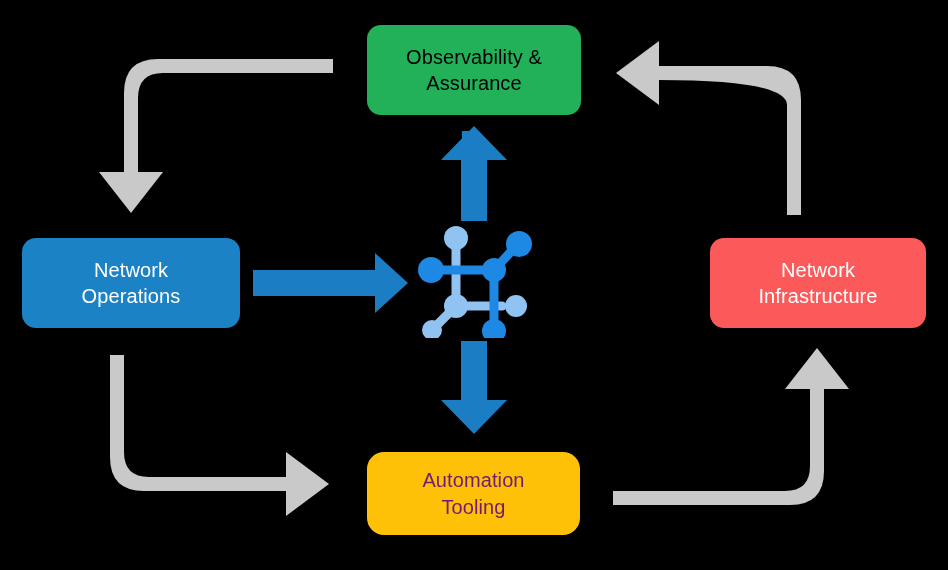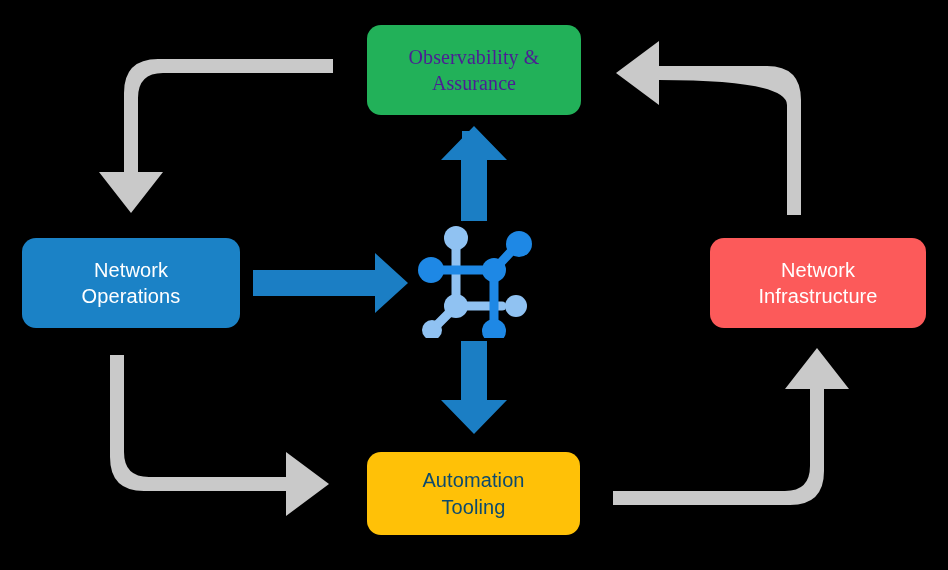--- a/index.html
+++ b/index.html
@@ -124,33 +124,33 @@
 
       <g fill="#1e88e5">
         <circle cx="13" cy="52" r="13"></circle>
         <circle cx="76" cy="52" r="12"></circle>
         <circle cx="101" cy="26" r="13"></circle>
         <circle cx="76" cy="113" r="12"></circle>
       </g>
     </g>
   </svg>
 
-  <div class="node-box" id="box-observability" style="background: rgb(34, 177, 89); color: #4c1d95; font-family: Liberation Serif, serif;">
+  <div class="node-box" id="box-observability" style="background: rgb(34, 177, 89); color: #000000;">
     <span class="box-label">Observability &amp;
 Assurance</span>
   </div>
 
   <div class="node-box" id="box-network-operations" style="background: rgb(27, 130, 198); color: rgb(255, 255, 255);">
     <span class="box-label">Network
 Operations</span>
   </div>
 
   <div class="node-box" id="box-network-infrastructure" style="background: rgb(252, 90, 90); color: rgb(255, 255, 255);">
     <span class="box-label">Network
 Infrastructure</span>
   </div>
 
-  <div class="node-box" id="box-automation-tooling" style="background: rgb(255, 193, 7); color: #0c4a6e;">
+  <div class="node-box" id="box-automation-tooling" style="background: rgb(255, 193, 7); color: #701a75; border-radius: 17px;">
     <span class="box-label">Automation
 Tooling</span>
   </div>
 
 </div>
 
 </body></html>

